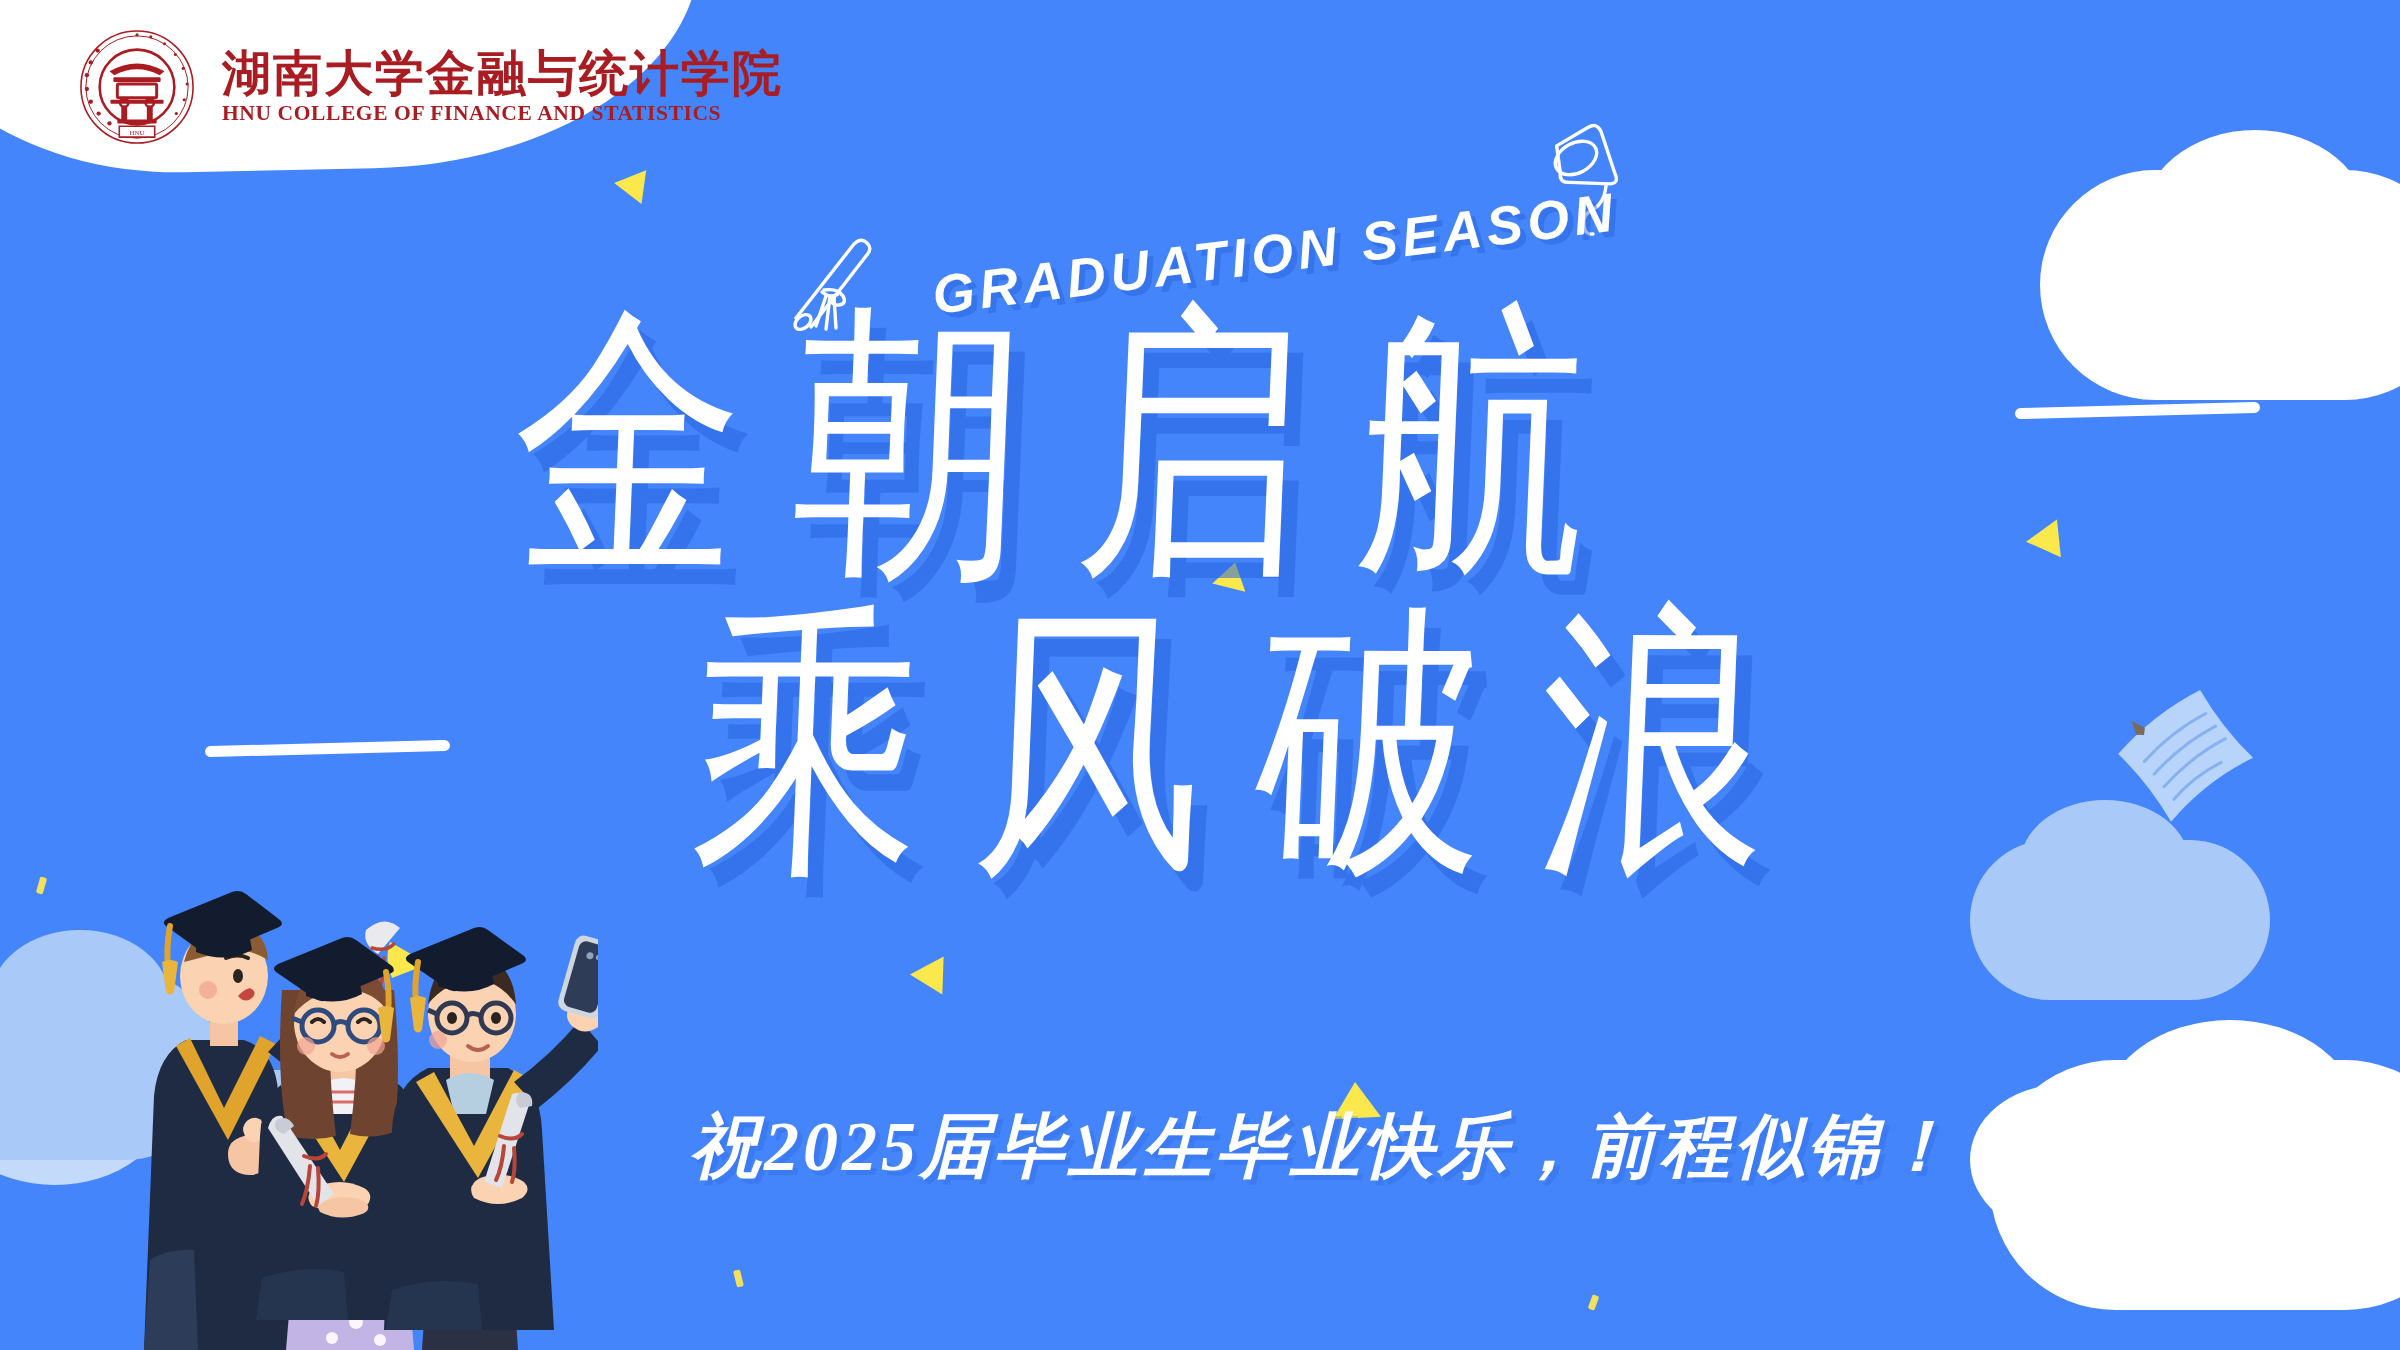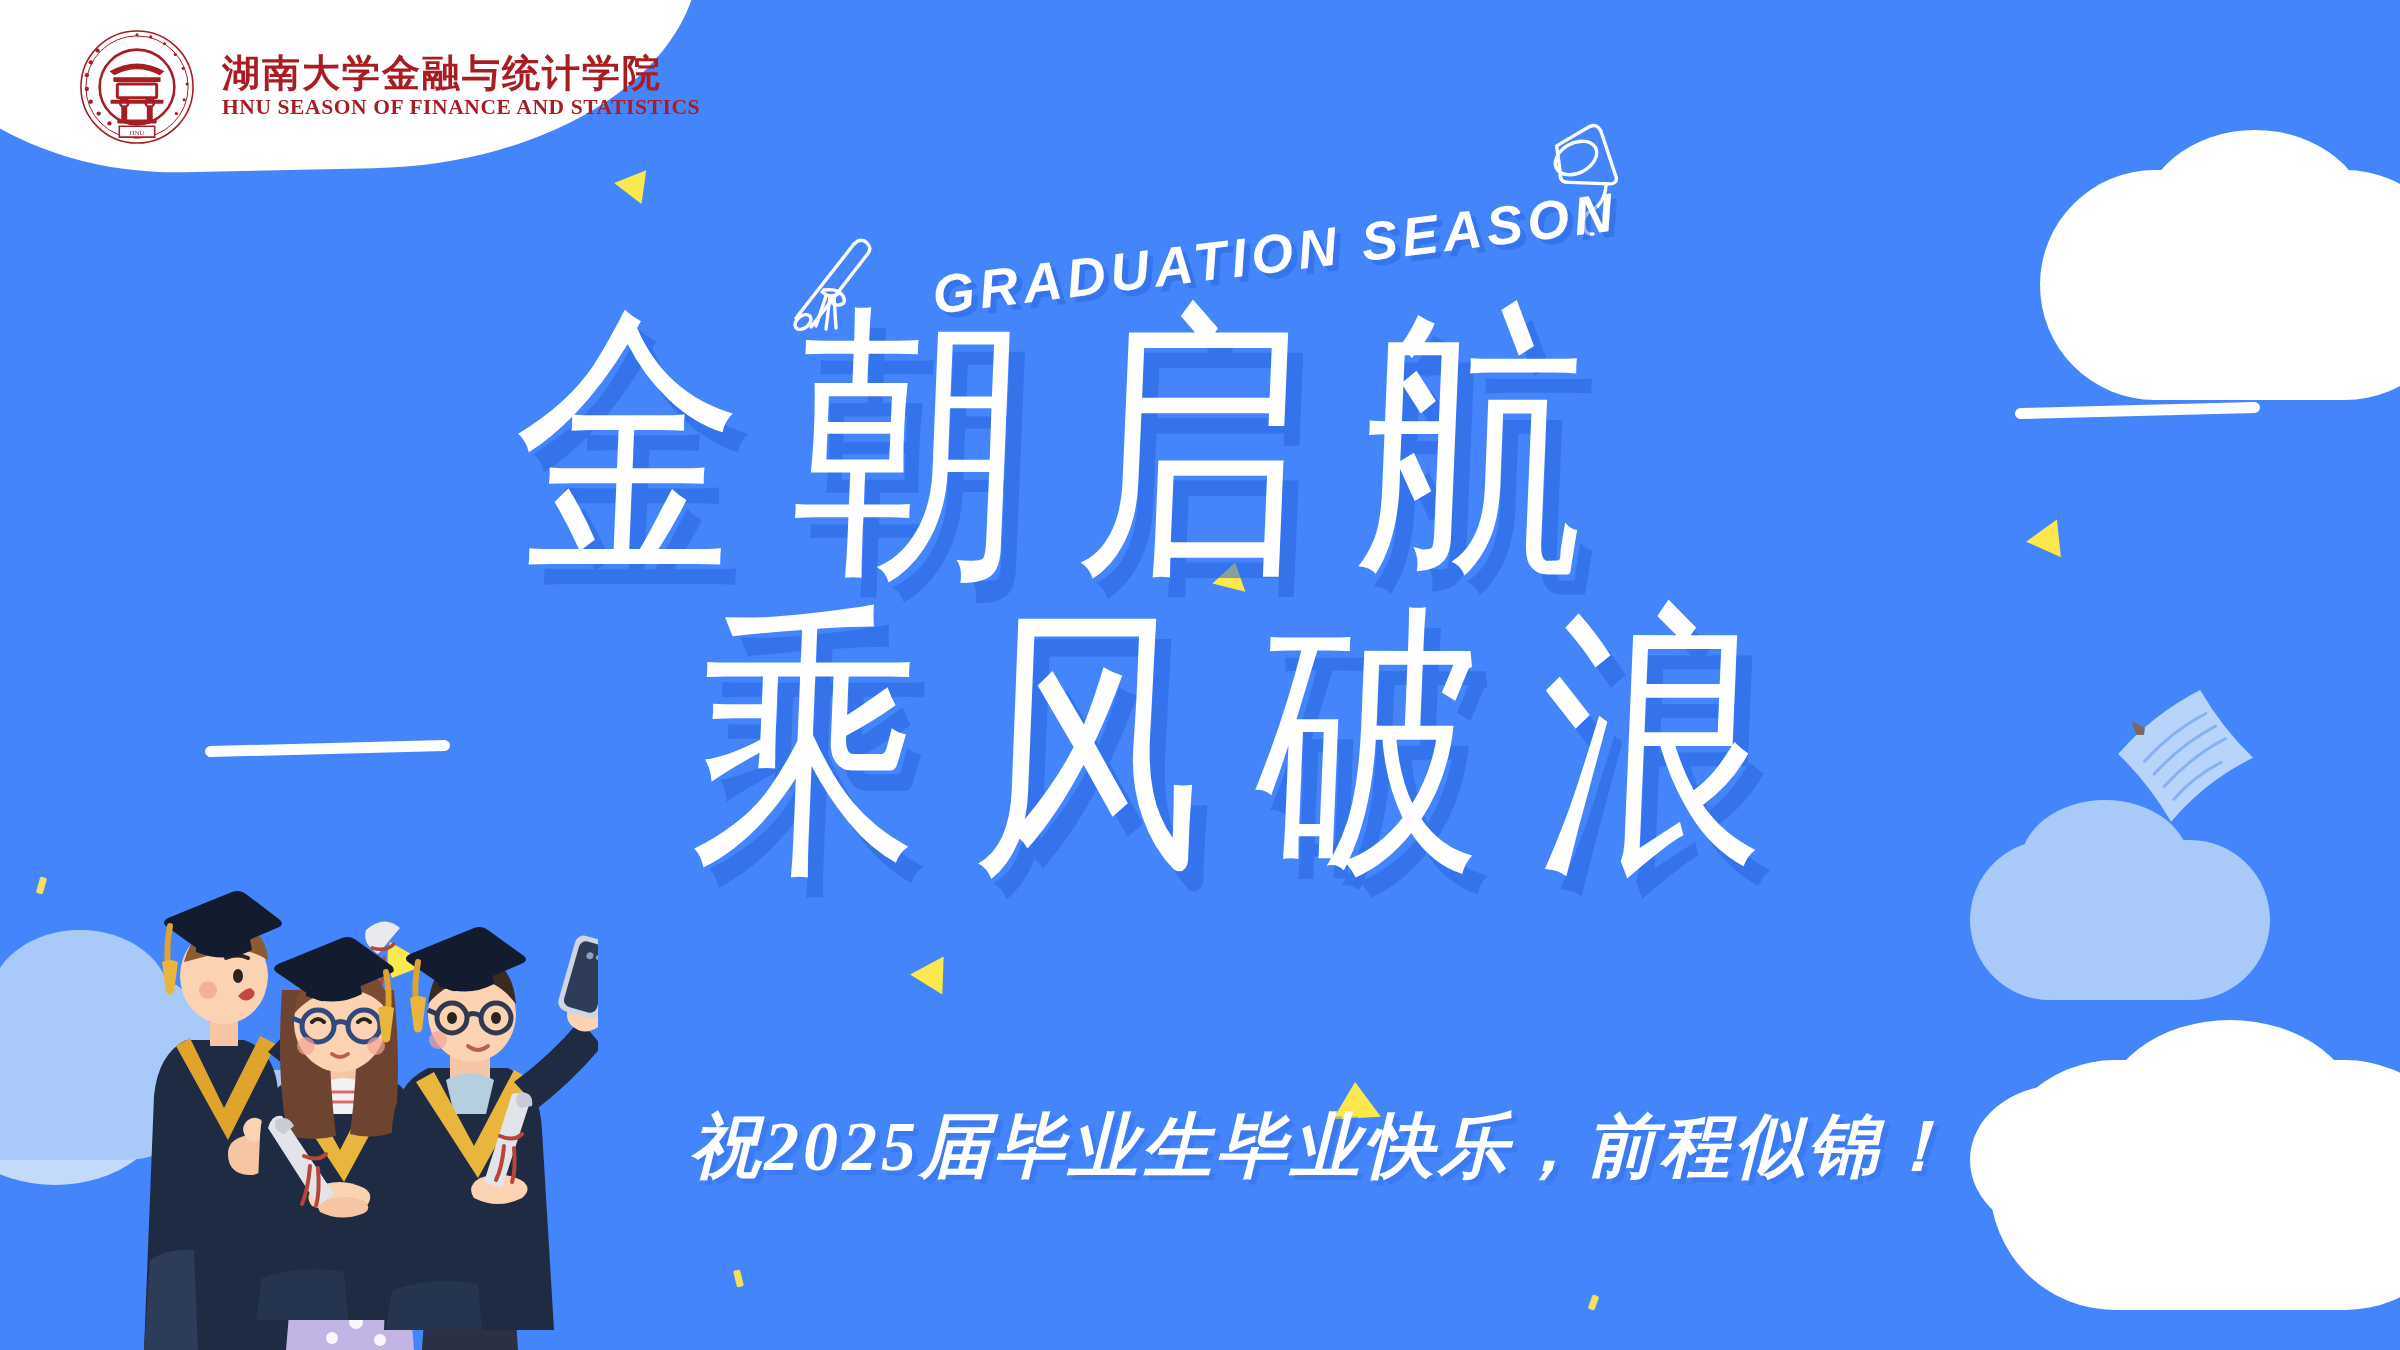--- a/index.html
+++ b/index.html
@@ -131,26 +131,27 @@
   .logo-wrap {
     position: absolute;
     left: 78px; top: 28px;
     display: flex; align-items: center; gap: 26px;
     z-index: 9;
   }
   .logo-emblem { width: 118px; height: 118px; flex: 0 0 auto; }
   .logo-text { display:flex; flex-direction:column; gap: 2px; }
   .logo-cn {
     color: #a81c22;
-    font-size: 38px;
+    font-size: 49px;
     font-weight: bold;
     letter-spacing: 2px;
     font-family: "Liberation Serif", serif;
     white-space: nowrap;
     line-height: 1.05;
+    text-align: right;
   }
   .logo-en {
     color: #a81c22;
     font-size: 21.5px;
     font-weight: bold;
     letter-spacing: 0.6px;
     font-family: "Liberation Serif", serif;
     white-space: nowrap;
   }
 
@@ -304,21 +305,21 @@
         <circle cx="47" cy="76" r="4.2" fill="none" stroke="#a81c22" stroke-width="2.6"></circle>
         <circle cx="73" cy="76" r="4.2" fill="none" stroke="#a81c22" stroke-width="2.6"></circle>
         <rect x="40" y="93" width="40" height="4" rx="1"></rect>
       </g>
 
       <path d="M42 100 h36 v11 h-36 z" fill="#fff" stroke="#a81c22" stroke-width="1.6"></path>
       <text x="60" y="108.5" font-family="Liberation Serif, serif" font-size="7" fill="#a81c22" text-anchor="middle">HNU</text>
     </svg>
     <div class="logo-text">
       <div class="logo-cn">湖南大学金融与统计学院</div>
-      <div class="logo-en">HNU SEASON OF FINANCE AND STATISTICS</div>
+      <div class="logo-en">HNU COLLEGE OF FINANCE AND STATISTICS</div>
     </div>
   </div>
 
   <svg class="lineart scroll-icon" width="120" height="110" viewBox="0 0 120 110">
     <g fill="none" stroke="#ffffff" stroke-width="3.4" stroke-linecap="round" stroke-linejoin="round">
       <path d="M26 88 L84 14 q7 -7 13 -1 q6 6 -1 13 L41 97"></path>
       <ellipse cx="33" cy="92" rx="9" ry="6" transform="rotate(-40 33 92)"></ellipse>
       <path d="M52 62 q9 7 16 2"></path>
       <path d="M54 60 q14 -2 19 6 q4 8 -4 9 q-8 1 -9 -9"></path>
       <path d="M56 66 L46 96 M60 66 L56 99 M64 67 L66 98"></path>

